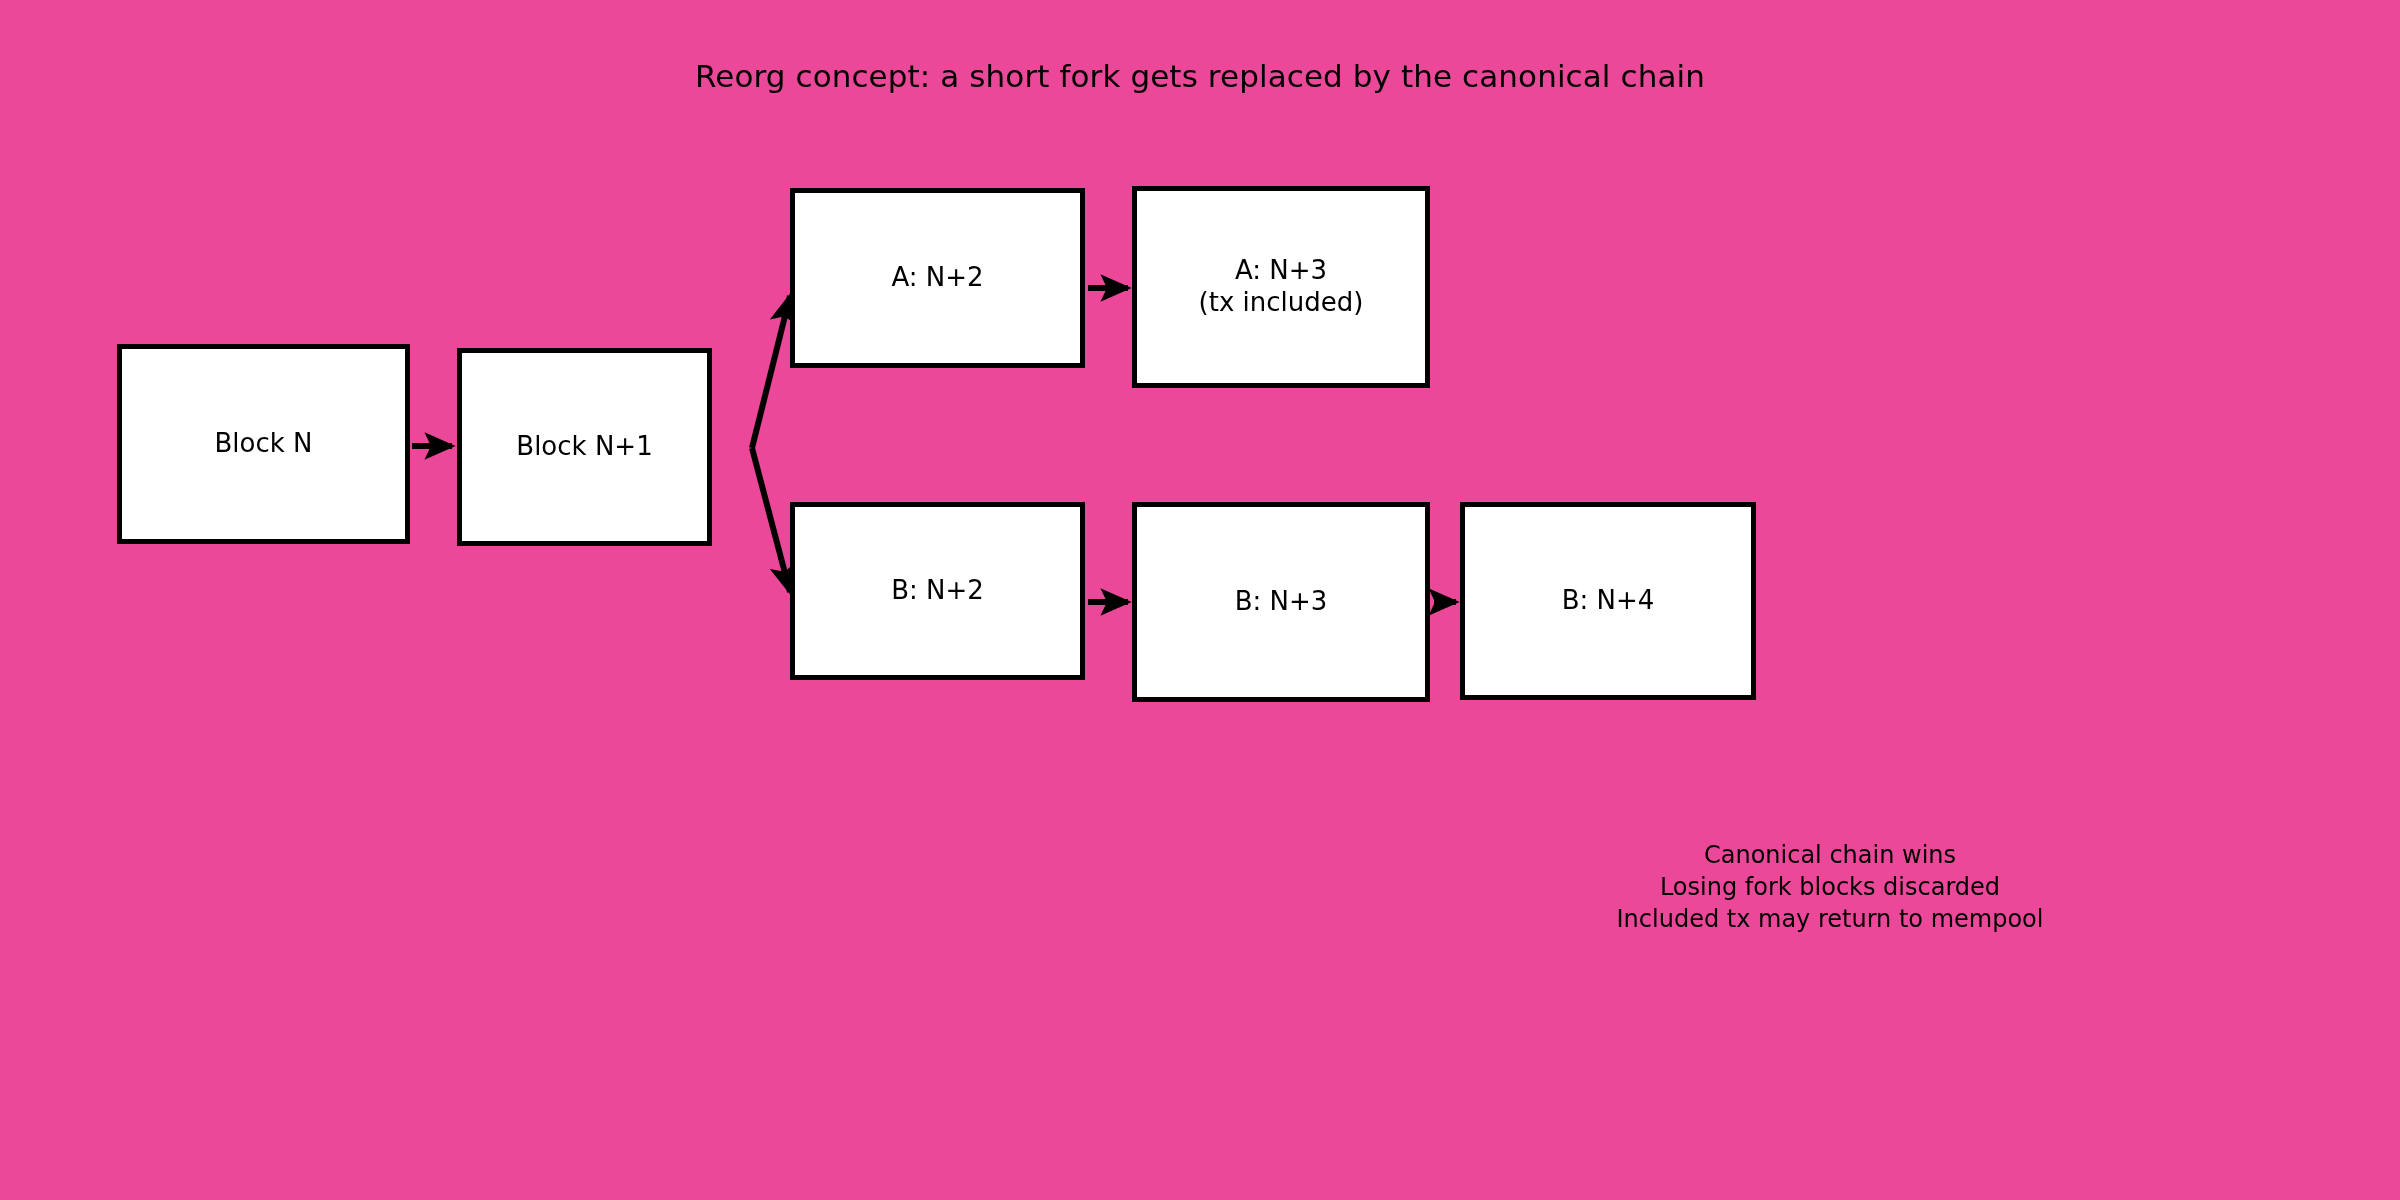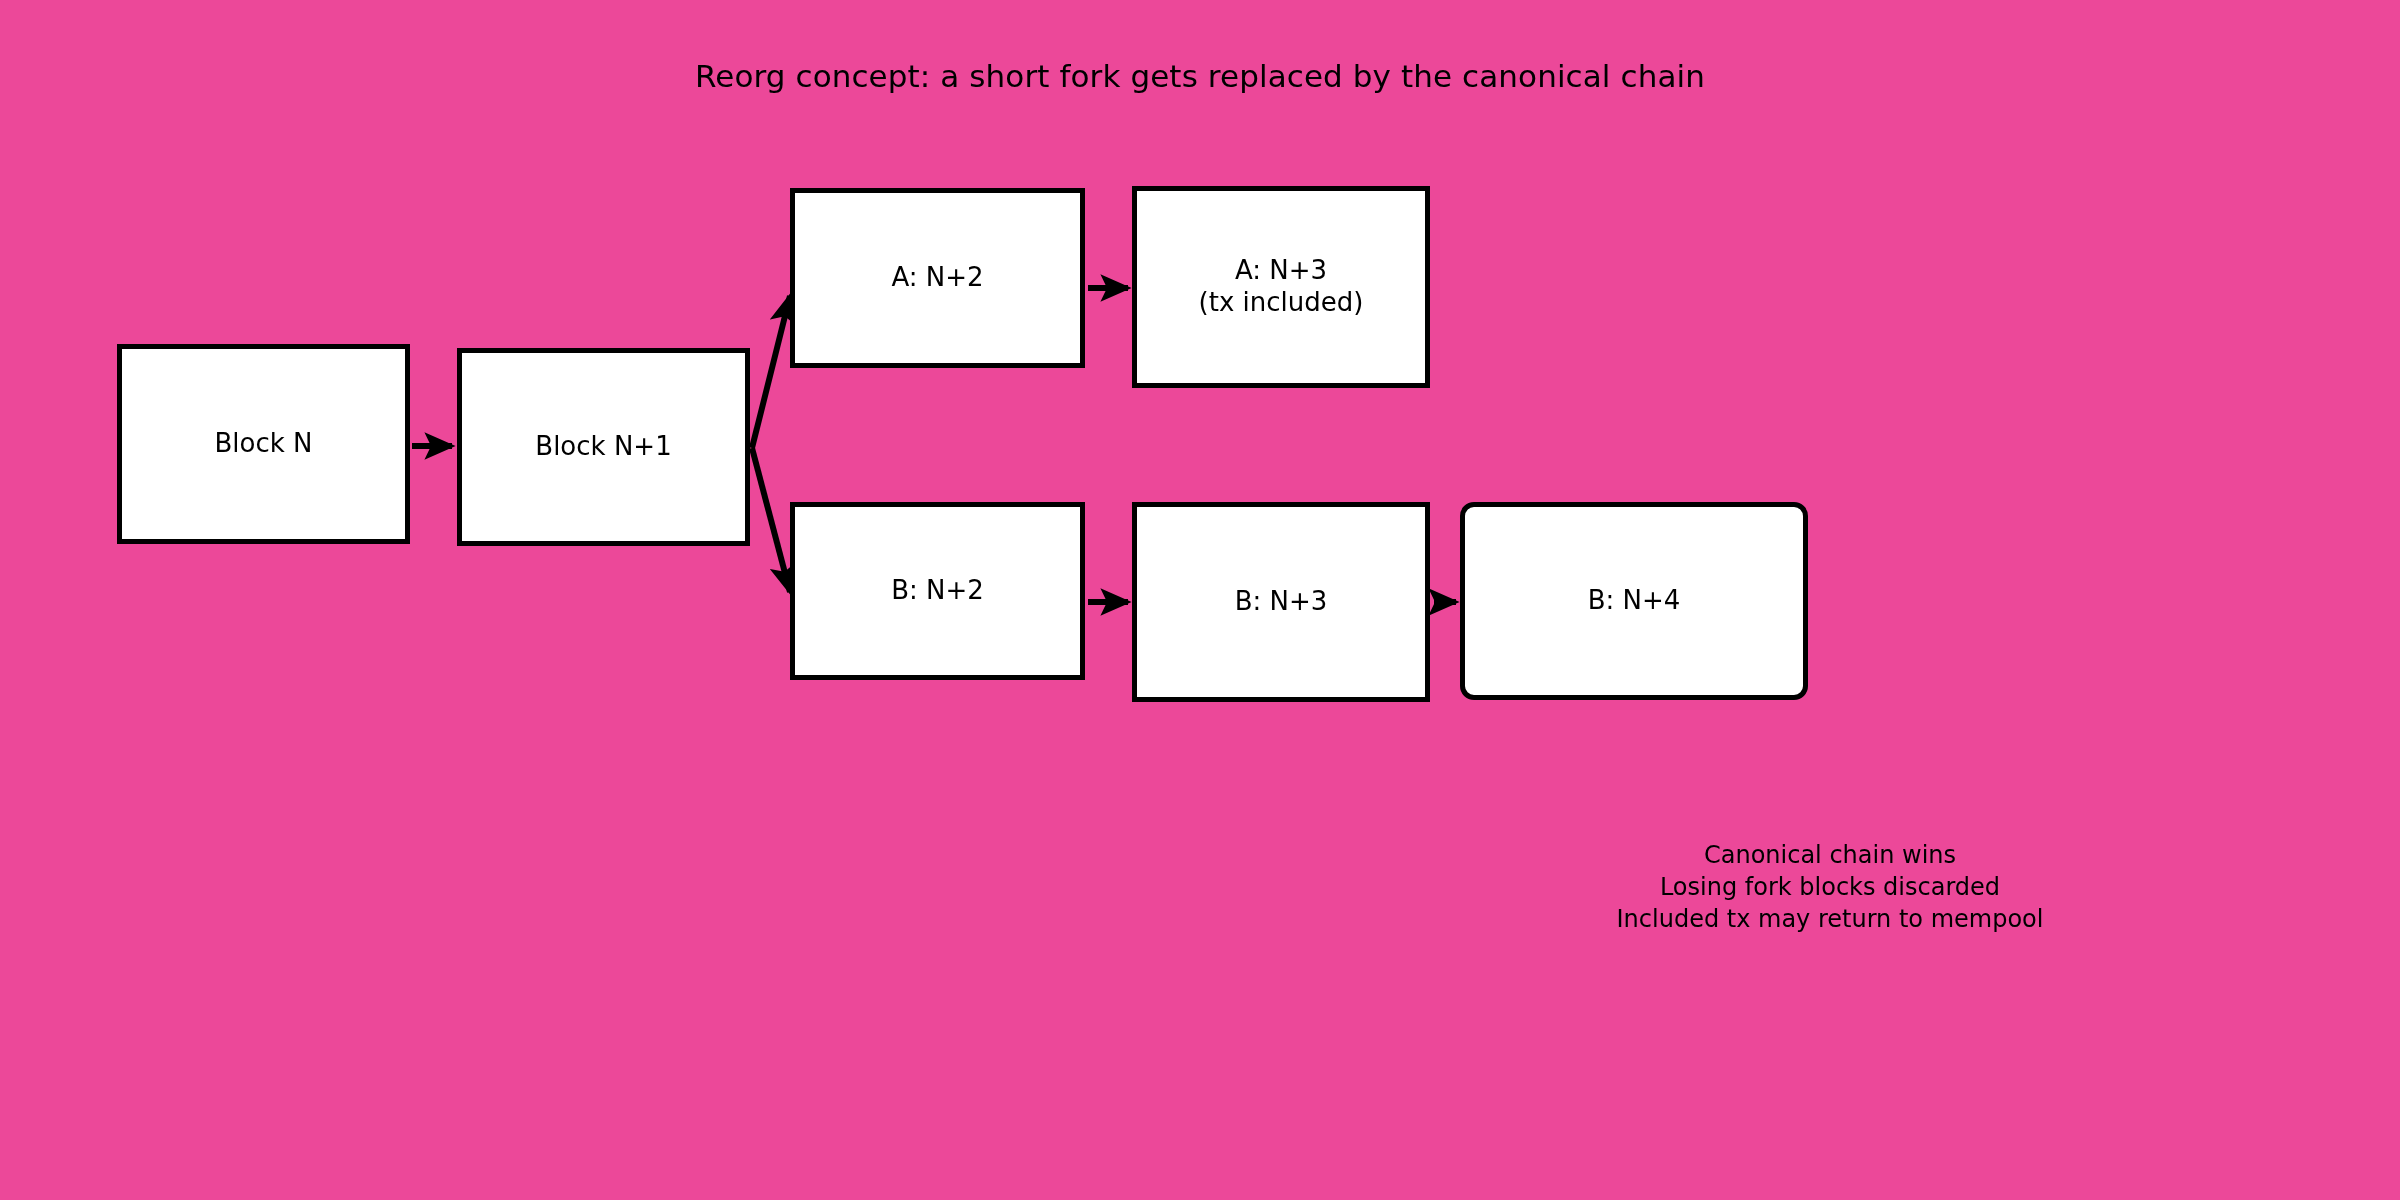--- a/index.html
+++ b/index.html
@@ -87,37 +87,37 @@
         <line x1="1088" y1="288" x2="1128" y2="288" marker-end="url(#arrowhead)"></line>
         <line x1="1088" y1="602" x2="1128" y2="602" marker-end="url(#arrowhead)"></line>
         <line x1="1434" y1="602" x2="1456" y2="602" marker-end="url(#arrowhead)"></line>
       </g>
   </svg>
 
   <div id="block-layer">
       <div class="block" style="left: 117px; top: 344px; width: 293px; height: 200px;">
         <span class="block-label">Block N</span>
       </div>
-      <div class="block" style="left: 457px; top: 348px; width: 293px; height: 198px;">
+      <div class="block" style="left: 457px; top: 348px; width: 255px; height: 198px;">
         <span class="block-label">Block N+1</span>
       </div>
       <div class="block" style="left: 790px; top: 188px; width: 295px; height: 180px;">
         <span class="block-label">A: N+2</span>
       </div>
       <div class="block" style="left: 1132px; top: 186px; width: 298px; height: 202px;">
         <span class="block-label">A: N+3
 (tx included)</span>
       </div>
       <div class="block" style="left: 790px; top: 502px; width: 295px; height: 178px;">
         <span class="block-label">B: N+2</span>
       </div>
       <div class="block" style="left: 1132px; top: 502px; width: 298px; height: 200px;">
         <span class="block-label">B: N+3</span>
       </div>
-      <div class="block" style="left: 1460px; top: 502px; width: 348px; height: 198px; border-radius: 14px;">
+      <div class="block" style="left: 1460px; top: 502px; width: 296px; height: 198px;">
         <span class="block-label">B: N+4</span>
       </div>
     </div>
 
   <div class="caption" id="caption-box" style="left: 1560px; top: 840px; width: 540px;">
       <span class="caption-line">Canonical chain wins</span>
       <span class="caption-line">Losing fork blocks discarded</span>
       <span class="caption-line">Included tx may return to mempool</span>
     </div>
 

